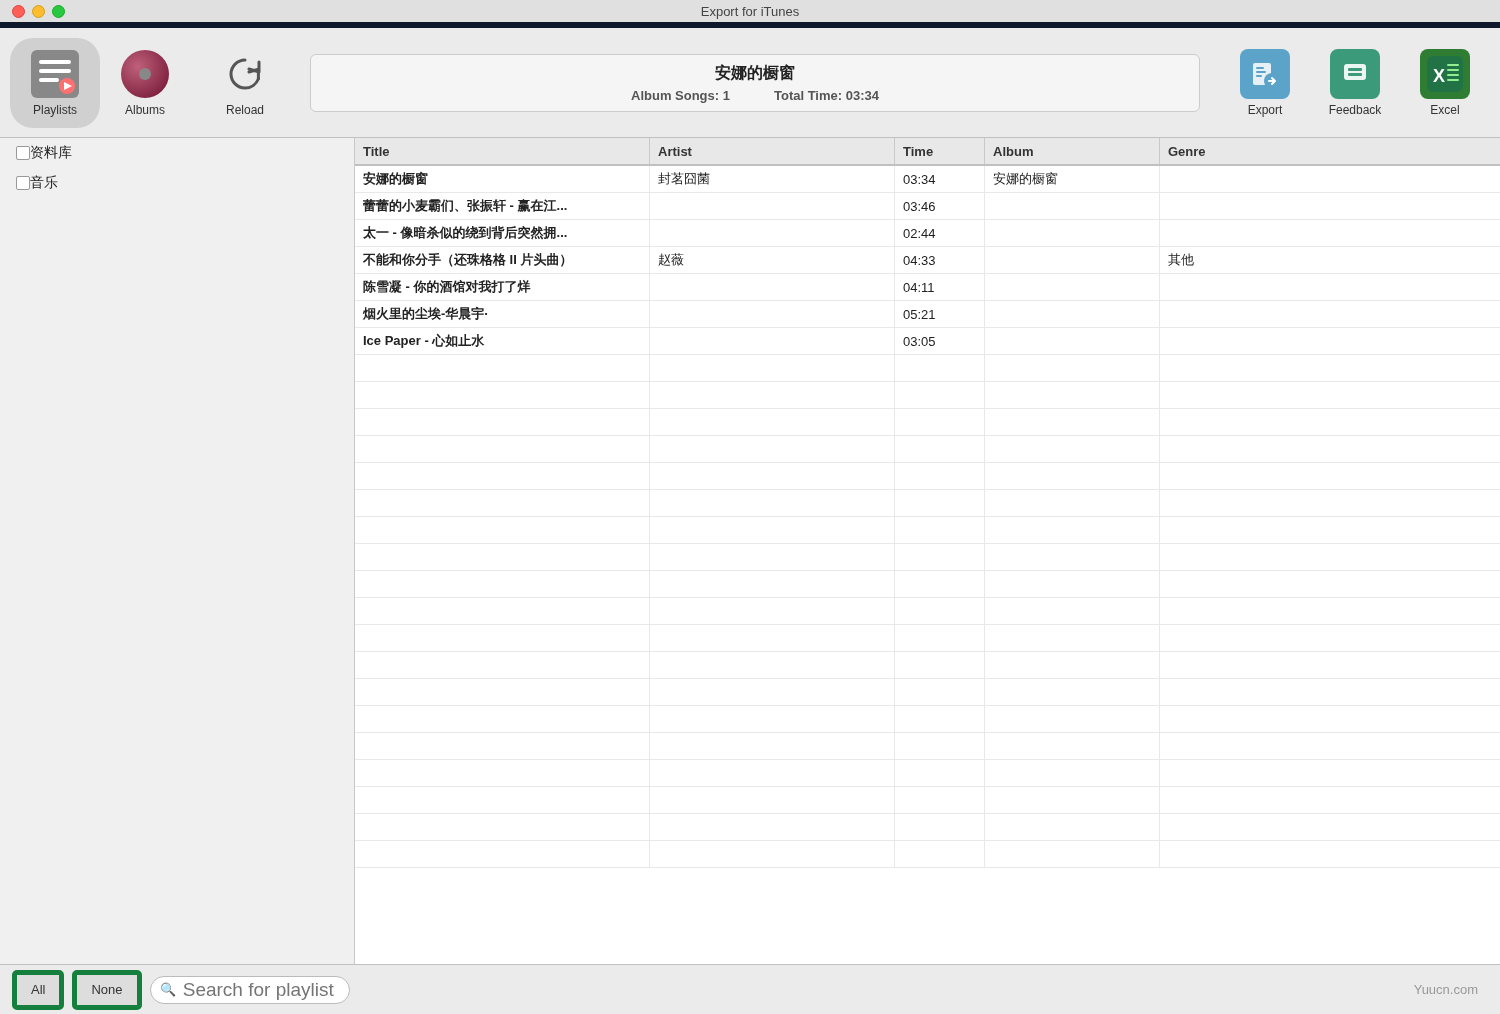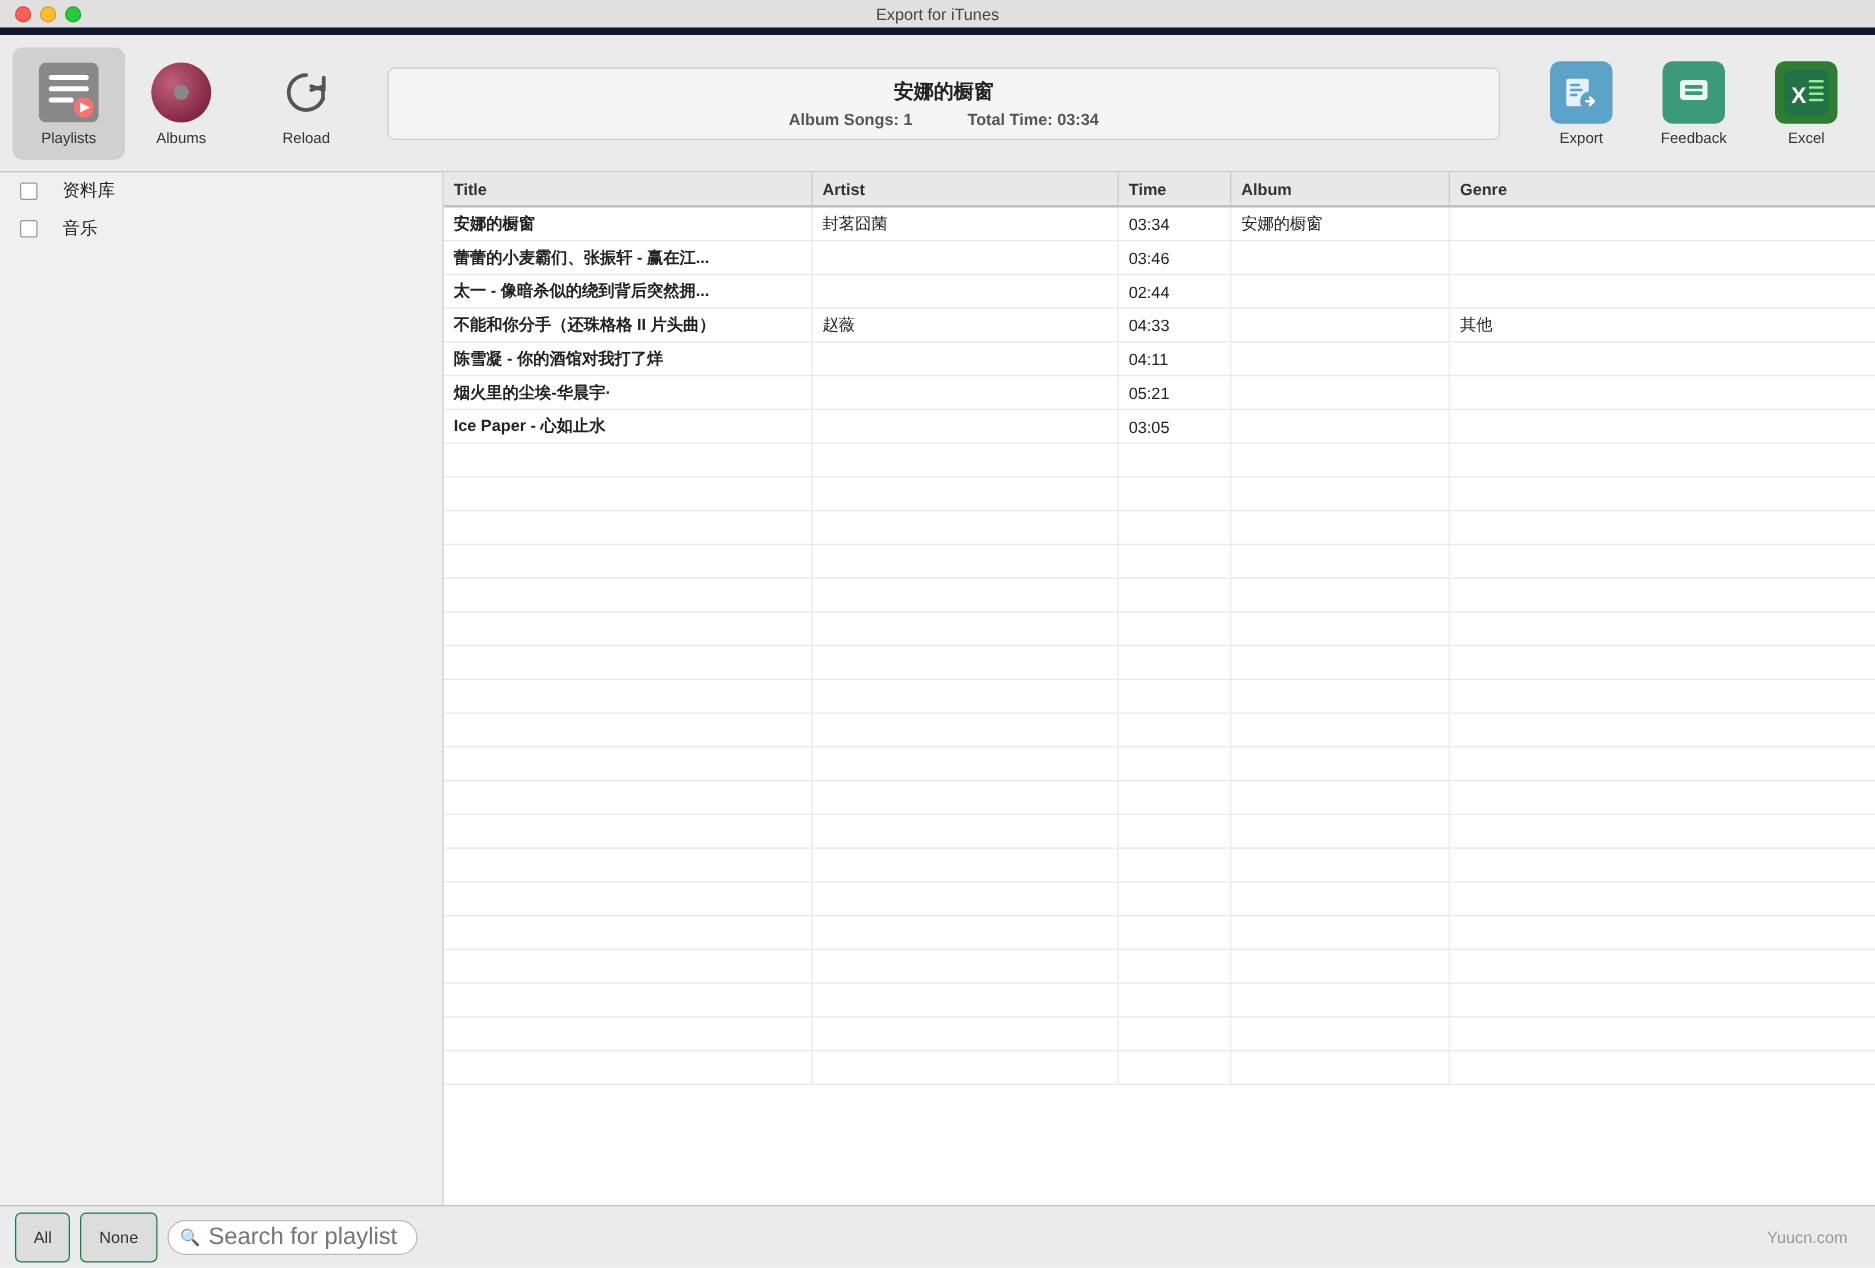--- a/index.html
+++ b/index.html
@@ -55,21 +55,21 @@
       flex-direction: column;
       align-items: center;
       justify-content: center;
       width: 90px;
       height: 90px;
       cursor: pointer;
       border-radius: 8px;
       padding: 6px;
       gap: 4px;
     }
-    .toolbar-btn.active { background: #d0d0d0; }
+    .toolbar-btn.active { background: #d0d0d0; border-radius: 23px; }
     .toolbar-btn .icon-wrap {
       width: 50px;
       height: 50px;
       display: flex;
       align-items: center;
       justify-content: center;
     }
     .toolbar-btn .btn-label {
       font-size: 12px;
       color: #333;
@@ -176,21 +176,21 @@
       min-width: 355px;
       background: #f0f0f0;
       border-right: 1px solid #c8c8c8;
       display: flex;
       flex-direction: column;
       overflow-y: auto;
     }
     .sidebar-item {
       display: flex;
       align-items: center;
-      gap: 20px;
+      gap: 0;
       padding: 6px 16px;
       font-size: 14px;
       color: #222;
       cursor: pointer;
     }
     .sidebar-checkbox {
       width: 14px;
       height: 14px;
       border: 1px solid #999;
       background: white;
@@ -265,21 +265,21 @@
     }
     .bottom-left {
       display: flex;
       align-items: center;
       gap: 8px;
     }
     .bottom-btn {
       height: 40px;
       padding: 0 14px;
       background: #ddd;
-      border: 1px solid #15803d;
+      border: 5px solid #15803d;
       border-radius: 5px;
       font-size: 13px;
       color: #333;
       cursor: pointer;
     }
 
     .search-box {
       display: flex;
       align-items: center;
       background: white;

